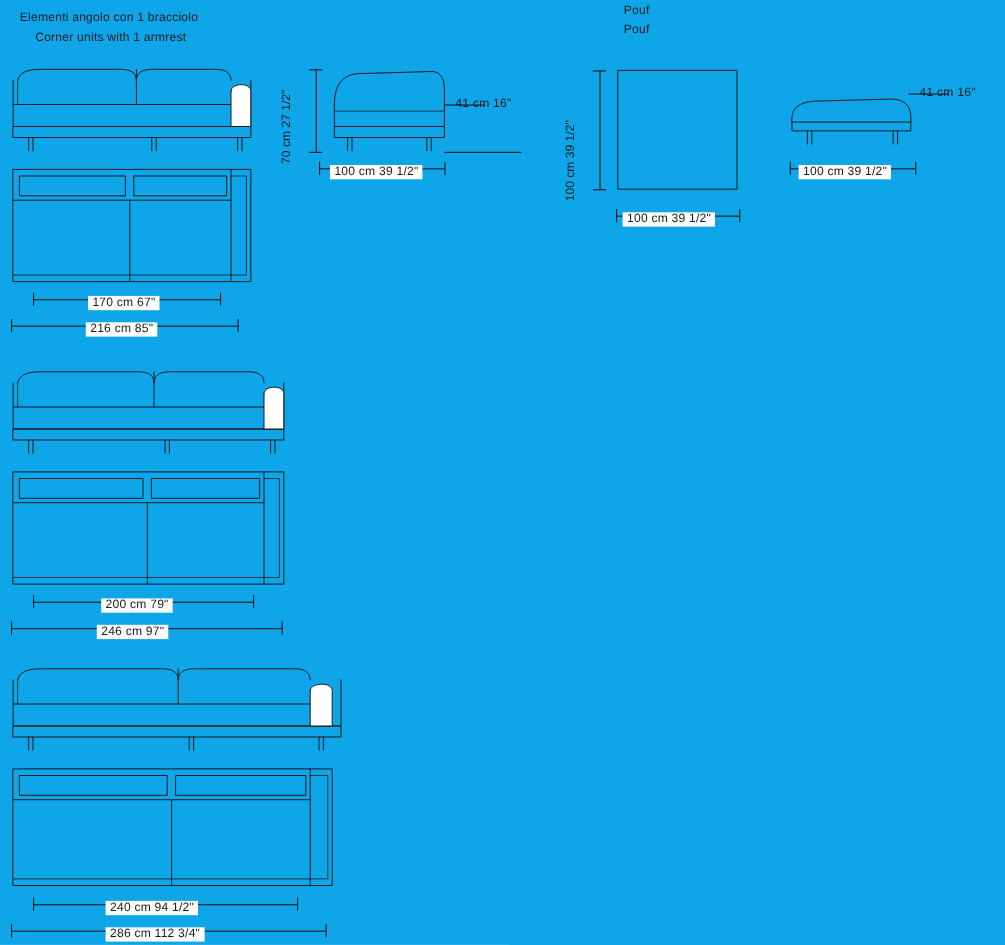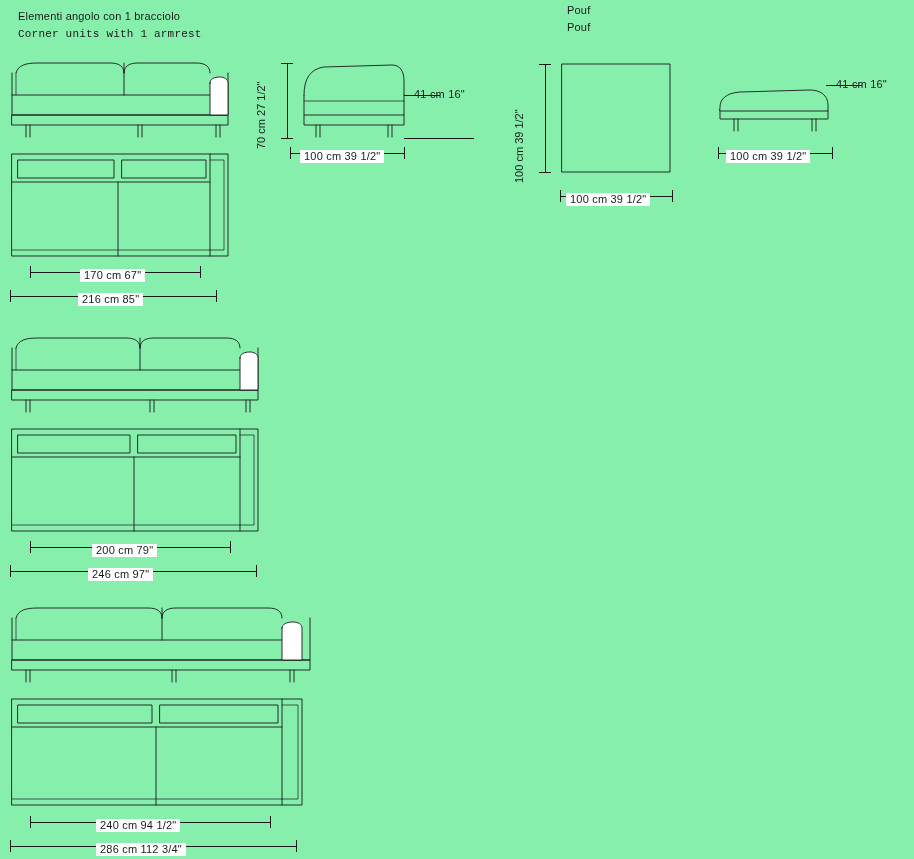--- a/index.html
+++ b/index.html
@@ -9,21 +9,21 @@
   }
   body {
     font-family: "Liberation Sans", sans-serif;
     color: #1a1a1a;
   }
   #sheet {
     position: relative;
     width: 914px;
     height: 859px;
     overflow: hidden;
-    background: #86efac;
+    background: #0ea5e9;
   }
   .lbl {
     position: absolute;
     font-size: 11px;
     line-height: 13px;
     color: #1a1a1a;
     white-space: nowrap;
     letter-spacing: 0.2px;
   }
   .vlbl {
@@ -76,21 +76,21 @@
   svg.draw .fillw {
     fill: #ffffff;
   }
 </style>
 </head>
 <body>
 
 <div id="sheet">
 
   <div class="lbl" style="left:18px; top:10px;">Elementi angolo con 1 bracciolo</div>
-  <div class="lbl" style="left:18px; top:28px;font-family:Liberation Mono, monospace;">Corner units with 1 armrest</div>
+  <div class="lbl" style="left:32px; top:28px;">Corner units with 1 armrest</div>
 
   <div class="lbl" style="left:567px; top:4px;">Pouf</div>
   <div class="lbl" style="left:567px; top:21px;">Pouf</div>
 
   <svg class="draw" style="left:10px; top:55px; width:232px; height:85px;" viewBox="0 0 232 85">
 
     <path d="M2,60 L218,60 L218,70 L2,70 Z"></path>
 
     <path d="M2,18 L2,60 L218,60 L218,18"></path>
 

